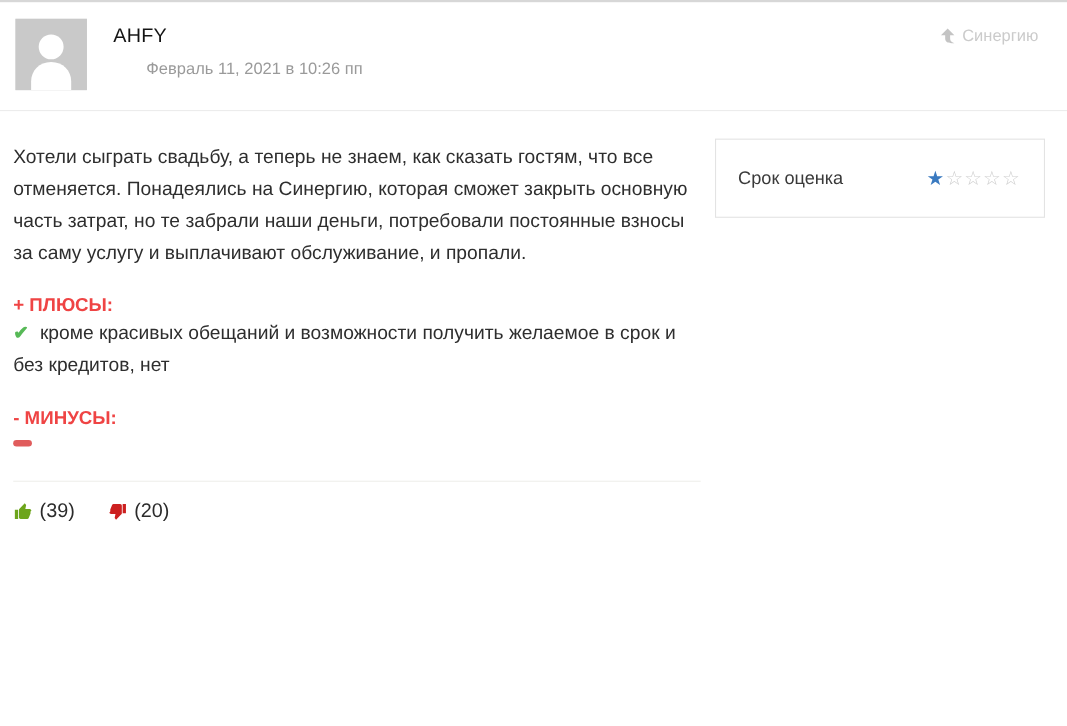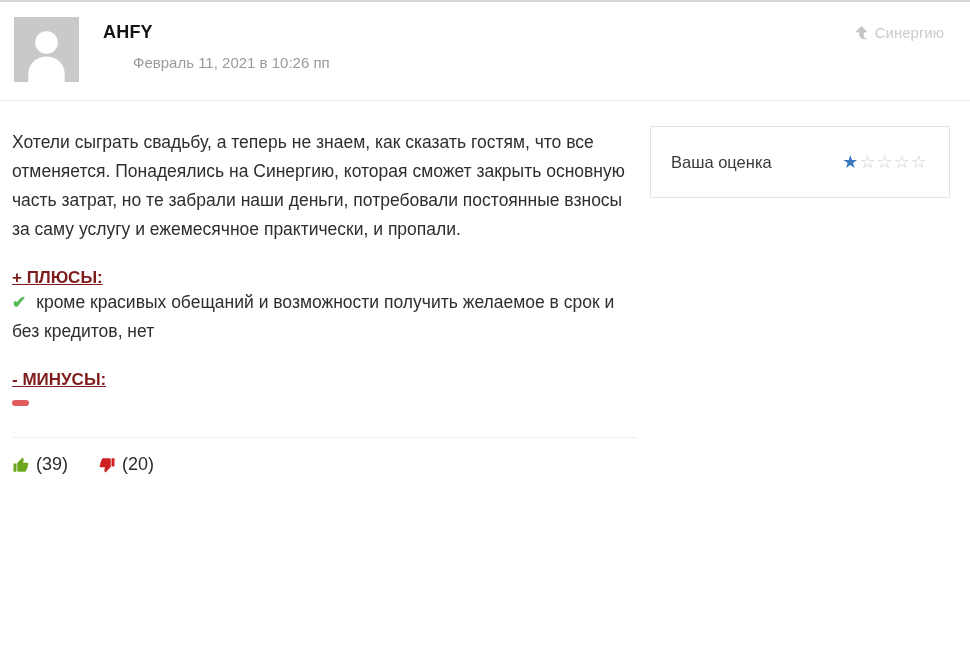--- a/index.html
+++ b/index.html
@@ -14,42 +14,42 @@
   .page { width:970px; height:660px; border-top:2px solid #d7d7d7; position:relative; background:#fff; }
 
   
   .comment-header { position:relative; height:96px; }
   .avatar {
     position:absolute; left:14px; top:15px;
     width:65px; height:65px; background:#c9c9c9; overflow:hidden;
   }
   .author-name {
     position:absolute; left:103px; top:20px;
-    font-size:18px; font-weight:700; color:#141414; letter-spacing:.2px;
+    font-size:18px; font-weight:400; color:#141414; letter-spacing:.2px;
   }
   .comment-date {
     position:absolute; left:103px; top:52px;
     font-size:15px; color:#9a9a9a;margin-left:30px;
   }
   .reply-link {
     position:absolute; right:26px; top:22px;
     display:flex; align-items:center; gap:6px;
     font-size:15px; color:#cbcbcb; text-decoration:none; cursor:pointer;
   }
   .reply-link svg { display:block; }
   .header-divider { position:absolute; left:0; top:98px; width:970px; height:1px; background:#ececec; }
 
   
   .content { position:absolute; left:0; top:99px; width:970px; }
   .main-col { position:absolute; left:12px; top:27px; width:625px; }
   .review-text p {
     font-size:17.5px; line-height:29px; color:#2e2e2e; margin:0;
   }
   .section-heading {
-    margin-top:24px; font-size:17px; font-weight:700; color:#7f1d1d;text-decoration:underline;
+    margin-top:24px; font-size:17px; font-weight:700; color:#ef4444;
   }
   .pros-item, .cons-item {
     font-size:17.5px; line-height:29px; color:#2e2e2e;
   }
   .check-icon {
     color:#57b957; font-size:17px; font-weight:700; margin-right:10px;
   }
   .minus-icon {
     display:inline-block; width:17px; height:6px; border-radius:3px;
     background:#e05c5c; margin-right:10px; vertical-align:middle; position:relative; top:-2px;
@@ -95,21 +95,21 @@
       </svg>
       <span>Синергию</span>
     </a>
     <div class="header-divider"></div>
   </div>
 
   <div class="content">
 
     <div class="main-col">
       <div class="review-text">
-        <p>Хотели сыграть свадьбу, а теперь не знаем, как сказать гостям, что все отменяется. Понадеялись на Синергию, которая сможет закрыть основную часть затрат, но те забрали наши деньги, потребовали постоянные взносы за саму услугу и ежемесячное практически, и пропали.</p>
+        <p>Хотели сыграть свадьбу, а теперь не знаем, как сказать гостям, что все отменяется. Понадеялись на Синергию, которая сможет закрыть основную часть затрат, но те забрали наши деньги, потребовали постоянные взносы за саму услугу и выплачивают обслуживание, и пропали.</p>
       </div>
 
       <div class="section-heading">+ ПЛЮСЫ:</div>
       <div class="pros-item">
         <span class="check-icon">✔</span><span>кроме красивых обещаний и возможности получить желаемое в срок и без кредитов, нет</span>
       </div>
 
       <div class="section-heading">- МИНУСЫ:</div>
       <div class="cons-item">
         <span class="minus-icon"></span>
@@ -127,21 +127,21 @@
         <span class="vote">
           <svg width="18" height="18" viewBox="0 0 24 24" style="transform:rotate(180deg)">
             <path fill="#cc2020" d="M2 10h4v11H2zM22 11c0-1.1-.9-2-2-2h-5.3l.9-4.3v-.3c0-.4-.2-.8-.4-1L14 2 7.6 8.6c-.4.3-.6.8-.6 1.4v9c0 1.1.9 2 2 2h8c.8 0 1.5-.5 1.8-1.2l2.1-5c.1-.2.1-.5.1-.7v-2z"></path>
           </svg>
           <span class="count">(20)</span>
         </span>
       </div>
     </div>
 
     <div class="rating-box">
-      <span class="rating-label">Ваша оценка</span>
+      <span class="rating-label">Срок оценка</span>
       <span class="stars">
           <span class="star filled">★</span>
           <span class="star empty">☆</span>
           <span class="star empty">☆</span>
           <span class="star empty">☆</span>
           <span class="star empty">☆</span>
         </span>
     </div>
 
   </div>

